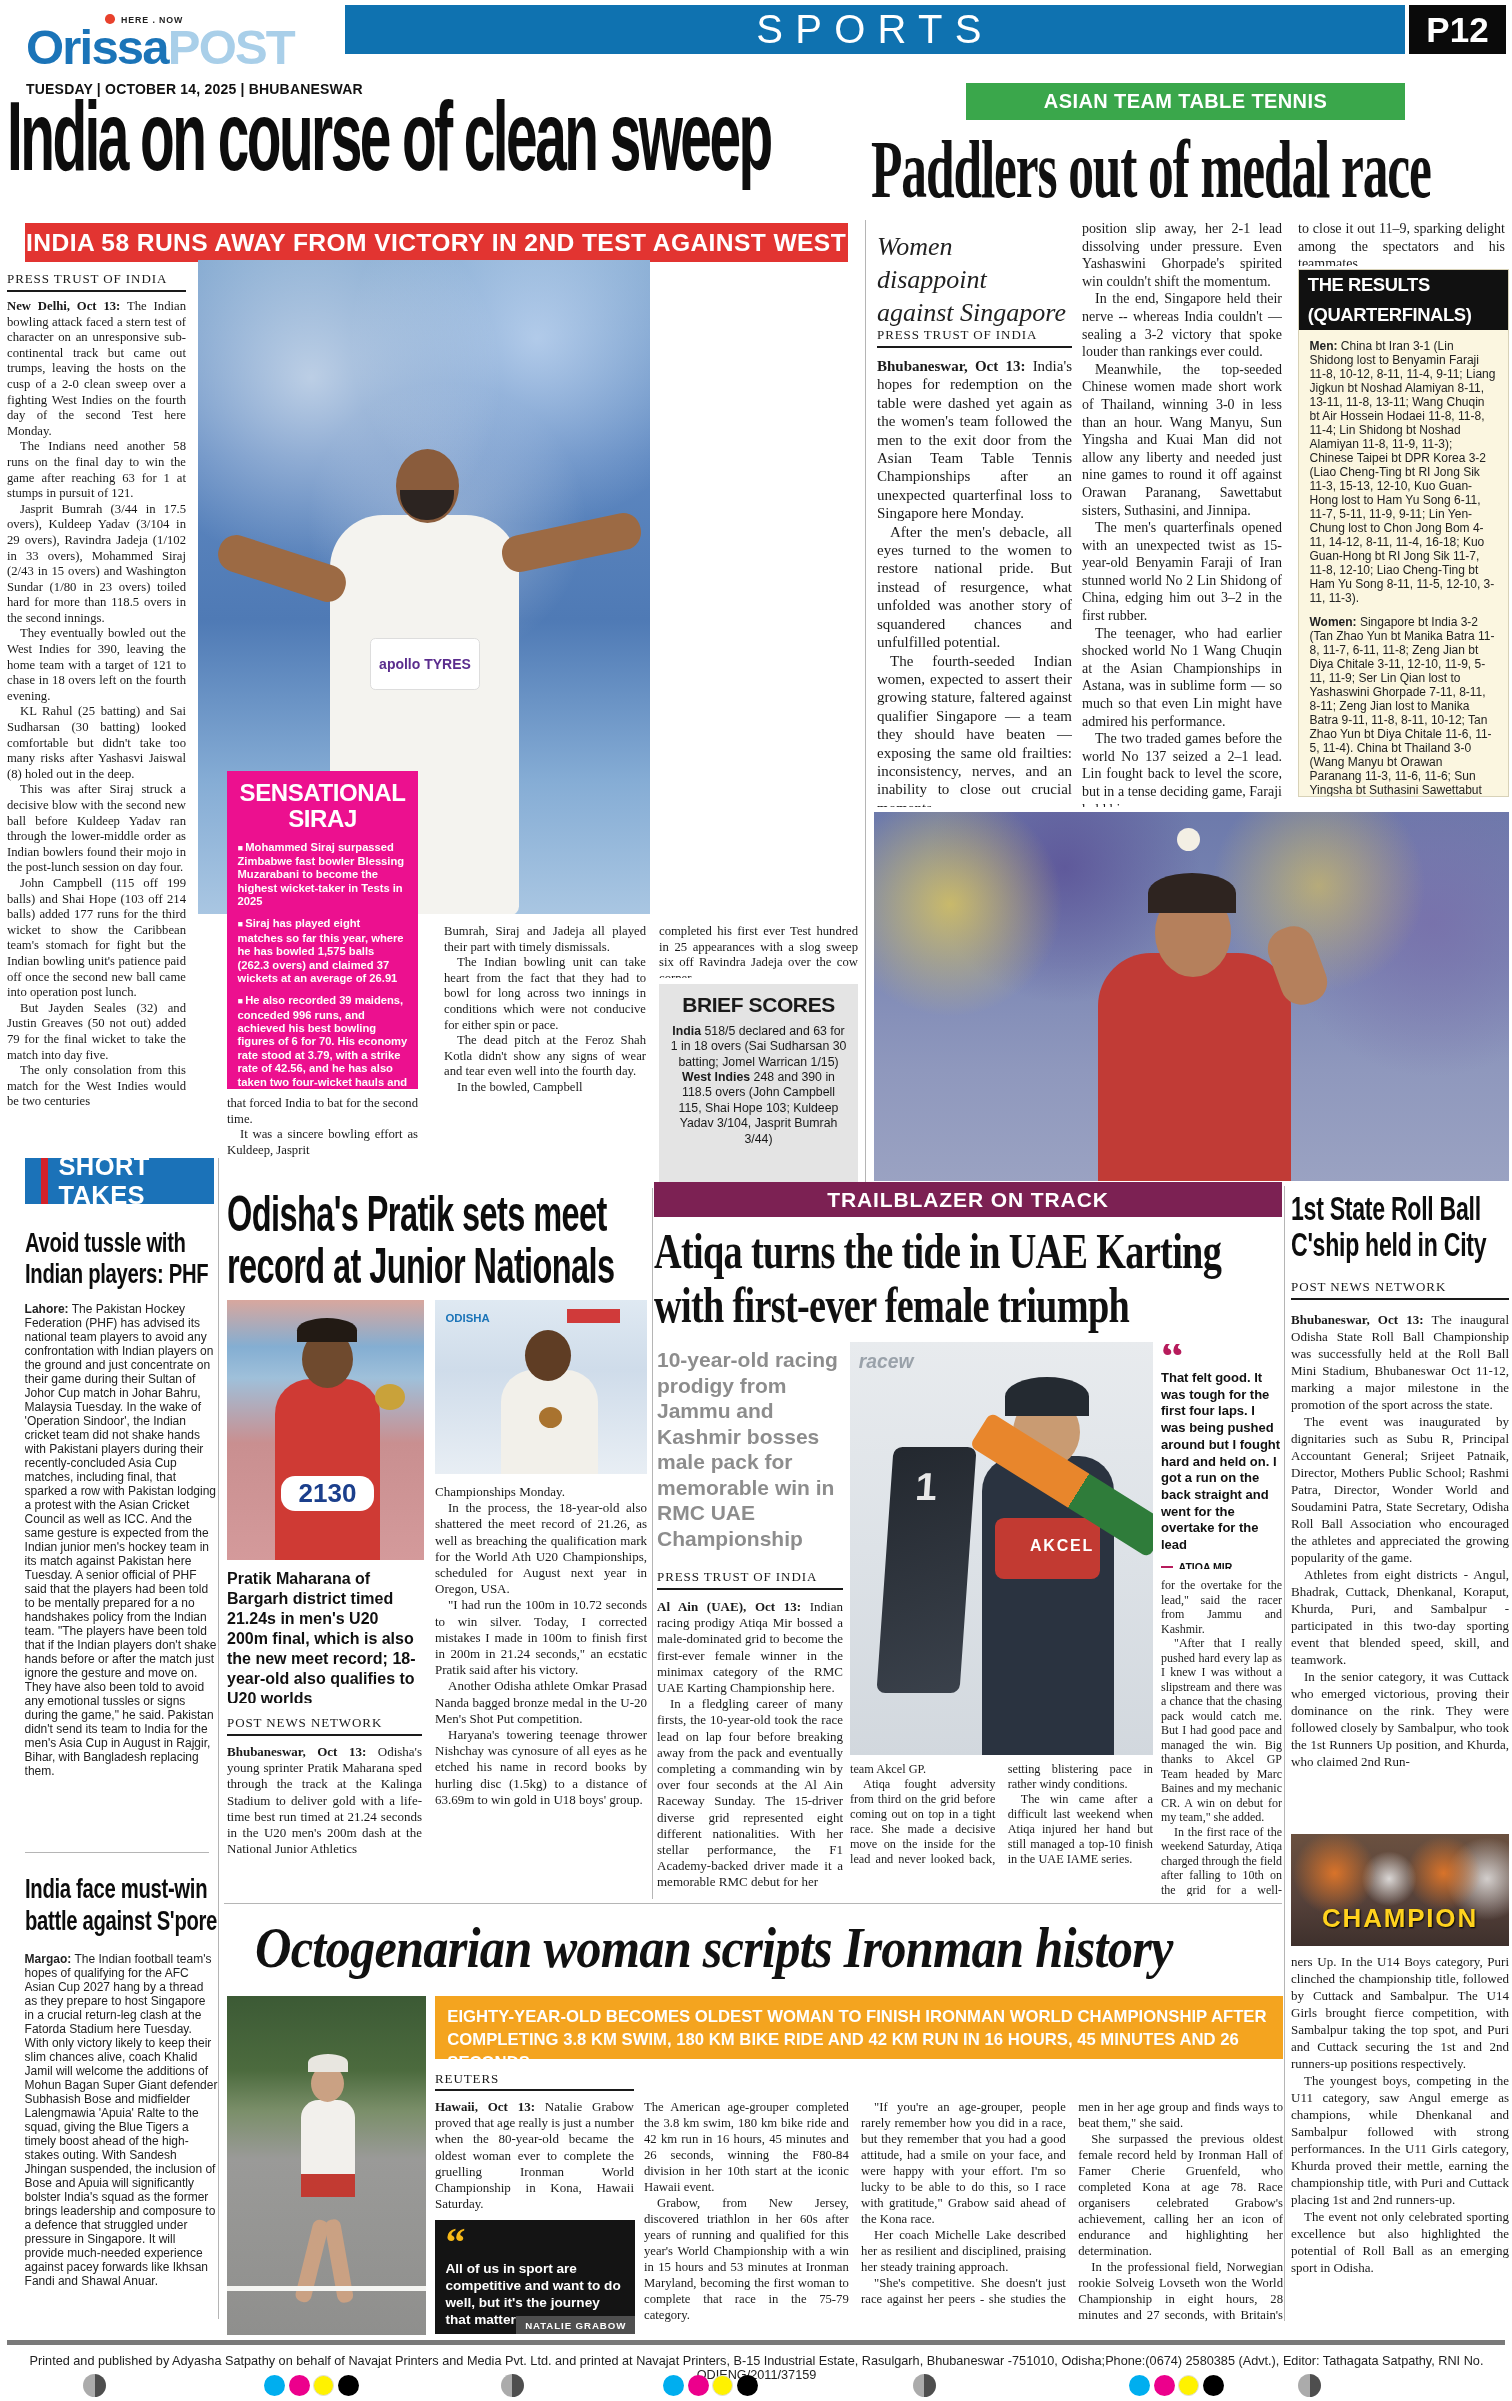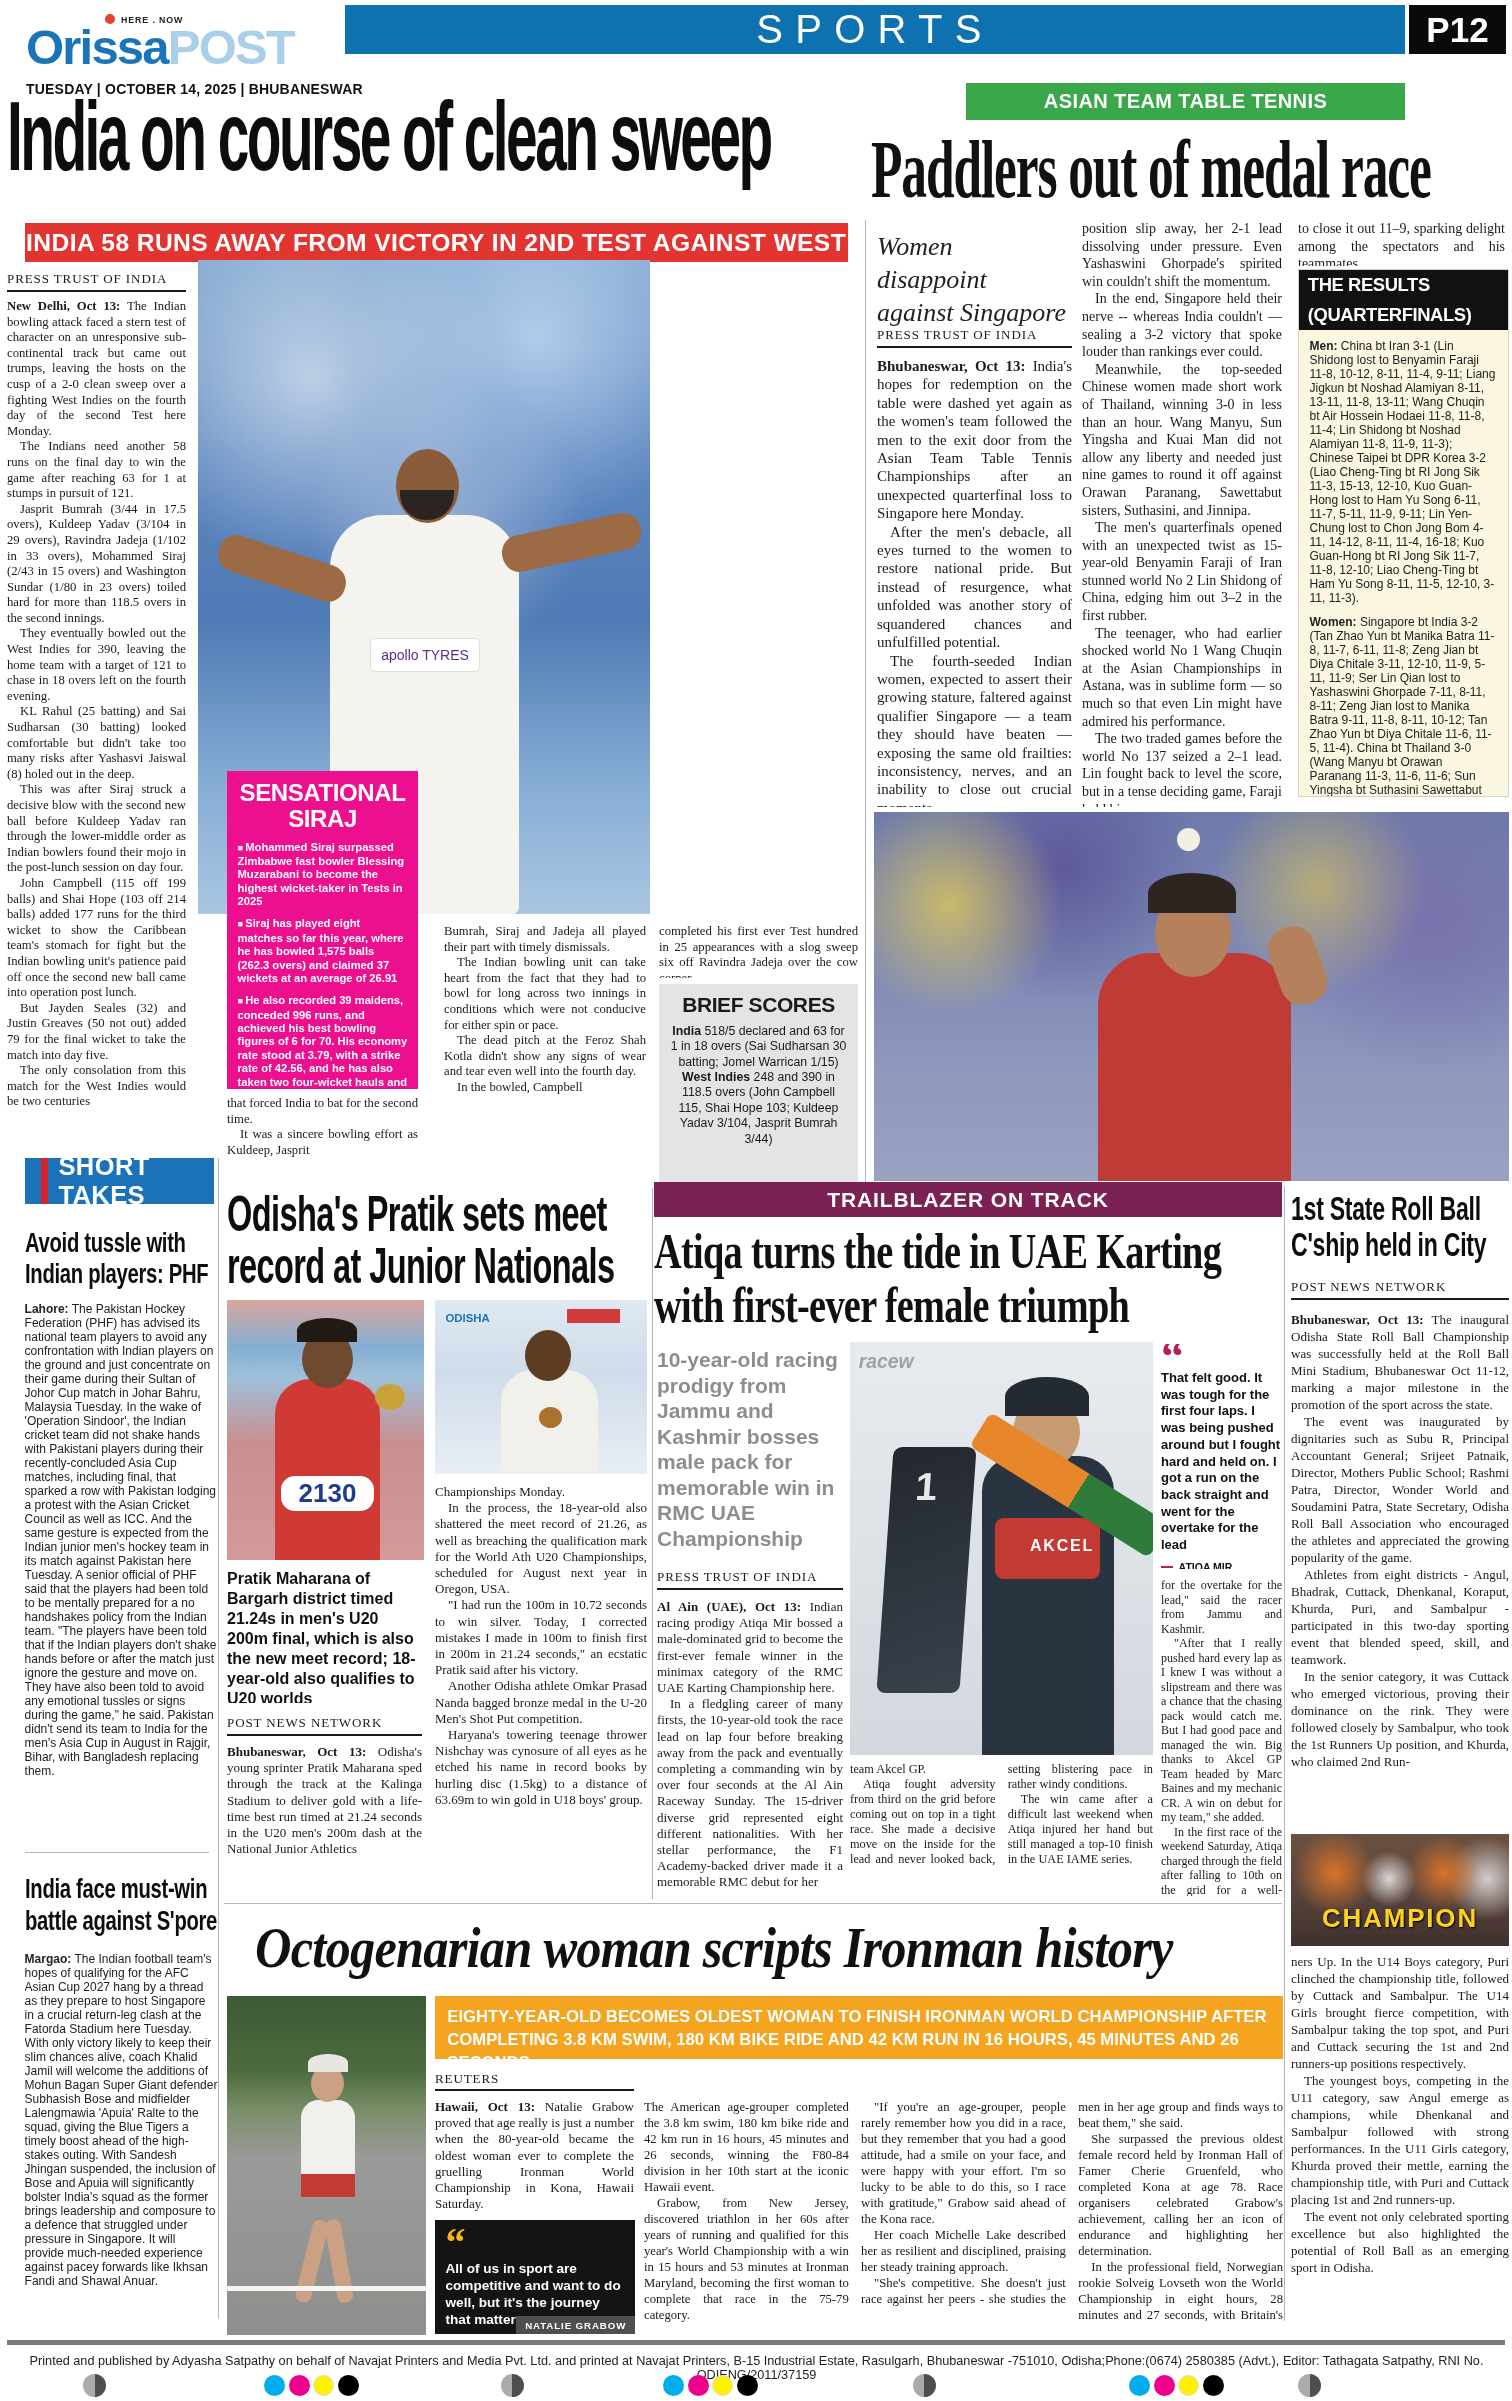--- a/index.html
+++ b/index.html
@@ -126,21 +126,21 @@
     <div class="photo" style="left:198px; top:260px; width:452px; height:654px; background:
          radial-gradient(circle at 25% 18%, rgba(255,255,255,.55), transparent 30%),
          radial-gradient(circle at 75% 12%, rgba(220,235,255,.6), transparent 28%),
          radial-gradient(circle at 55% 40%, rgba(255,255,255,.35), transparent 30%),
          linear-gradient(180deg,#7fa6cf 0%, #5d87c0 30%, #4f7ab5 55%, #86add5 80%, #a9c6e2 100%);">
       <div class="abs" style="left:132px; top:255px; width:189px; height:400px; background:#f4f3ef; border-radius:53px 53px 8.8px 8.8px;"></div>
       <div class="abs" style="left:198px; top:189px; width:63px; height:74px; background:#8a5c3c; border-radius:50%;"></div>
       <div class="abs" style="left:202px; top:230px; width:54px; height:30px; background:#2c2421; border-radius:0 0 26px 26px;"></div>
       <div class="abs" style="left:17.6px; top:290px; width:132px; height:37px; background:#9c6a44; border-radius:17.6px; transform:rotate(18deg);"></div>
       <div class="abs" style="left:303px; top:264px; width:141px; height:37px; background:#9c6a44; border-radius:17.6px; transform:rotate(-12deg);"></div>
-      <div class="abs ph-label" style="left:172px; top:378px; width:110px; background:#fff; border-radius:5.3px; text-align:center; font-weight:400; font-size:14px; color:#5b2d8e; padding:8px 0; border:0.9px solid #ddd;">apollo TYRES</div>
+      <div class="abs ph-label" style="left:172px; top:378px; width:110px; background:#fff; border-radius:5.3px; text-align:center; font-weight:700; font-size:14px; color:#5b2d8e; padding:17px 0; border:0.9px solid #ddd;">apollo TYRES</div>
     </div>
 
     <div class="abs sirajbox" style="left:227px; top:771px; width:191px; height:318px;">
       <div class="t">SENSATIONAL</div>
       <div class="t">SIRAJ</div>
       <p>Mohammed Siraj surpassed Zimbabwe fast bowler Blessing Muzarabani to become the highest wicket-taker in Tests in 2025</p>
       <p>Siraj has played eight matches so far this year, where he has bowled 1,575 balls (262.3 overs) and claimed 37 wickets at an average of 26.91</p>
       <p>He also recorded 39 maidens, conceded 996 runs, and achieved his best bowling figures of 6 for 70. His economy rate stood at 3.79, with a strike rate of 42.56, and he has also taken two four-wicket hauls and two five-wicket hauls</p>
     </div>
 

